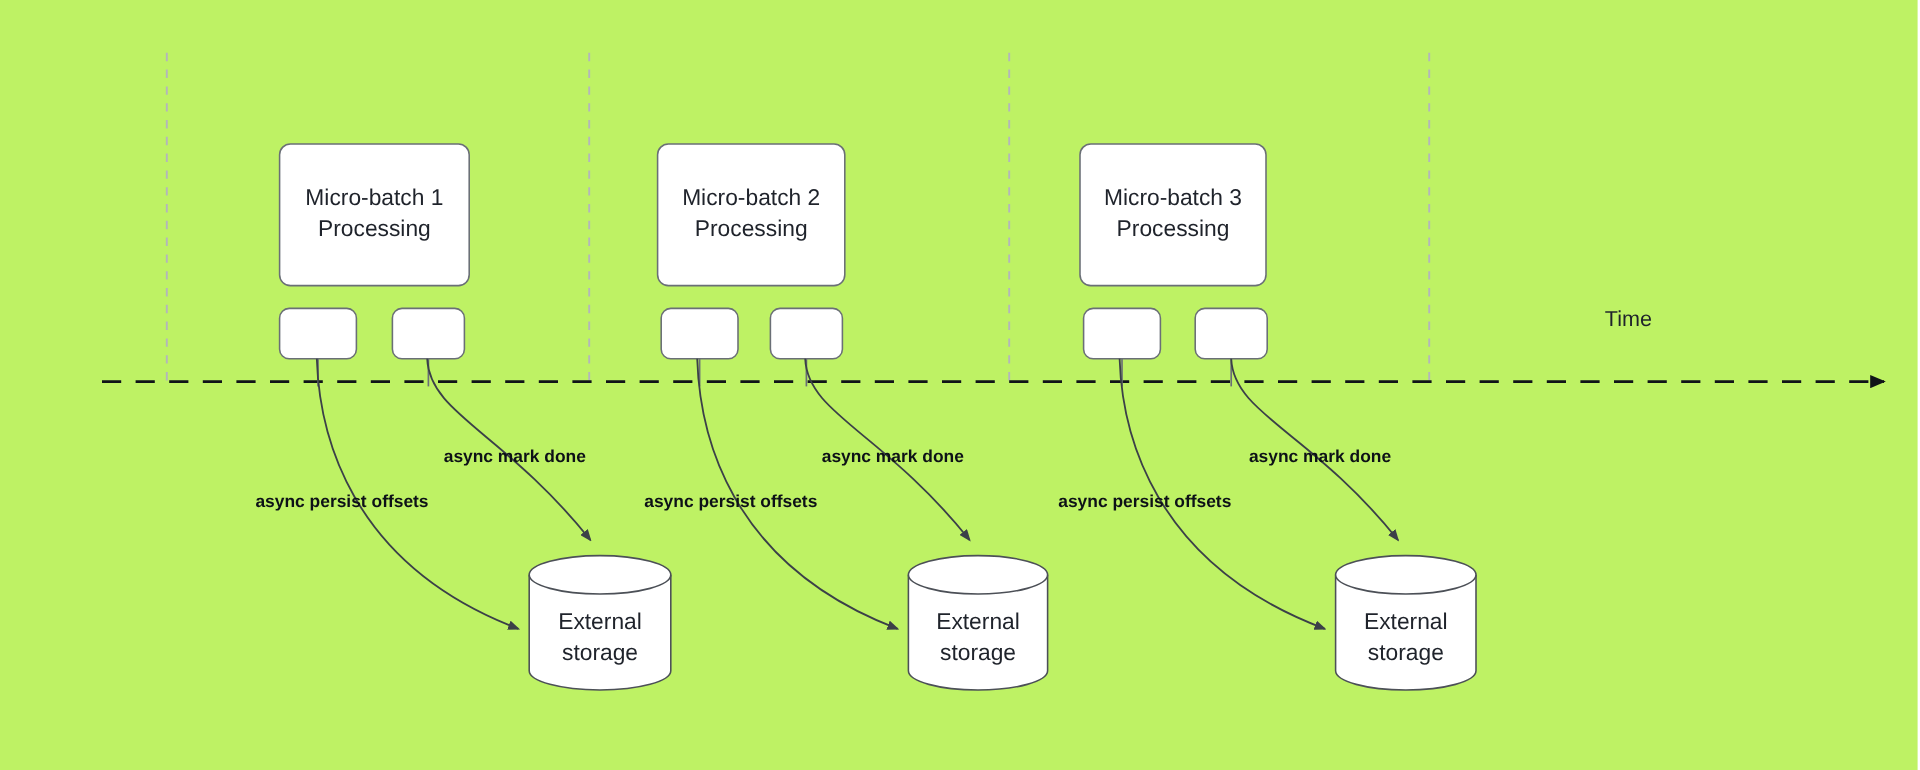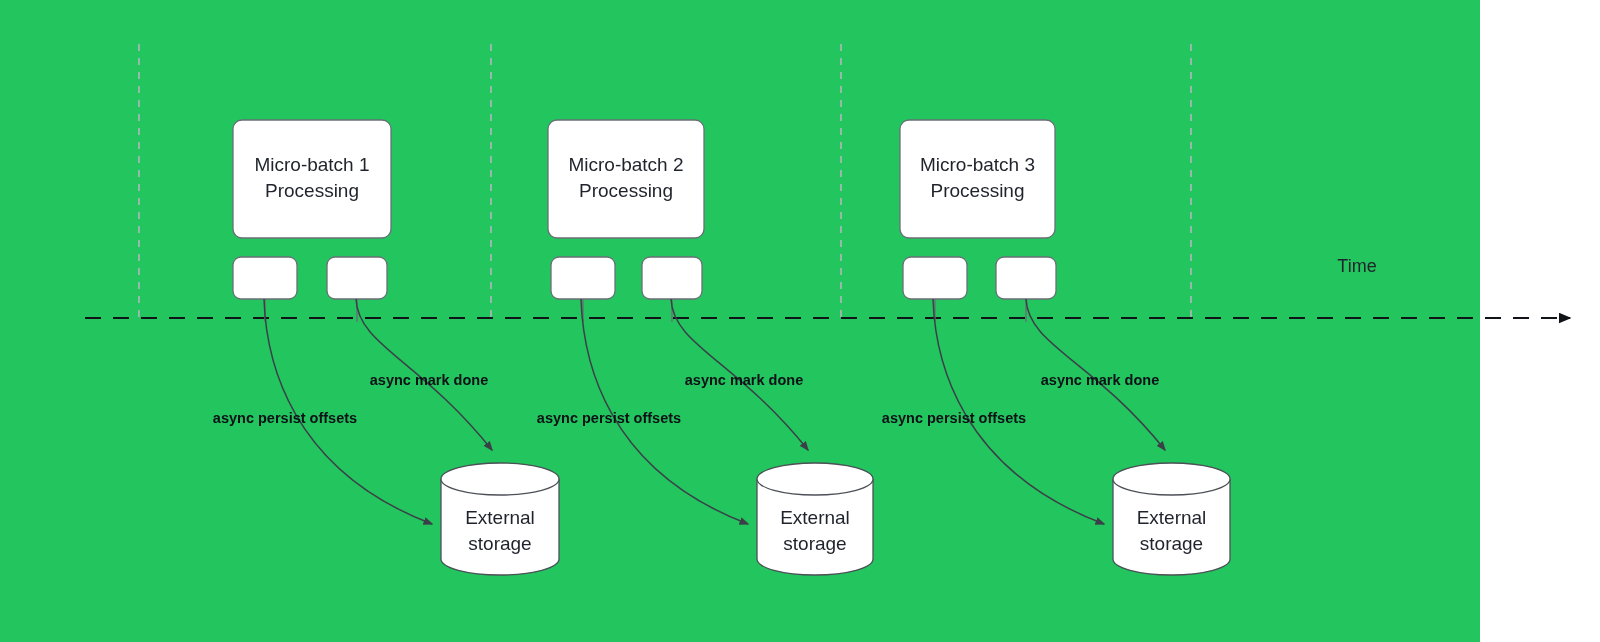--- a/index.html
+++ b/index.html
@@ -8,23 +8,23 @@
     background: #ffffff;
   }
   body {
     width: 1600px;
     height: 642px;
     font-family: "Liberation Sans", sans-serif;
     overflow: hidden;
   }
   #diagram-root {
     position: relative;
-    width: 1480px;
+    width: 1598px;
     height: 642px;
-    background: #22c55e;
+    background: #bef264;
   }
   svg.canvas {
     display: block;
     width: 1600px;
     height: 642px;
   }
   .node-shape {
     fill: #ffffff;
     stroke: #6a6f76;
     stroke-width: 1.3;

